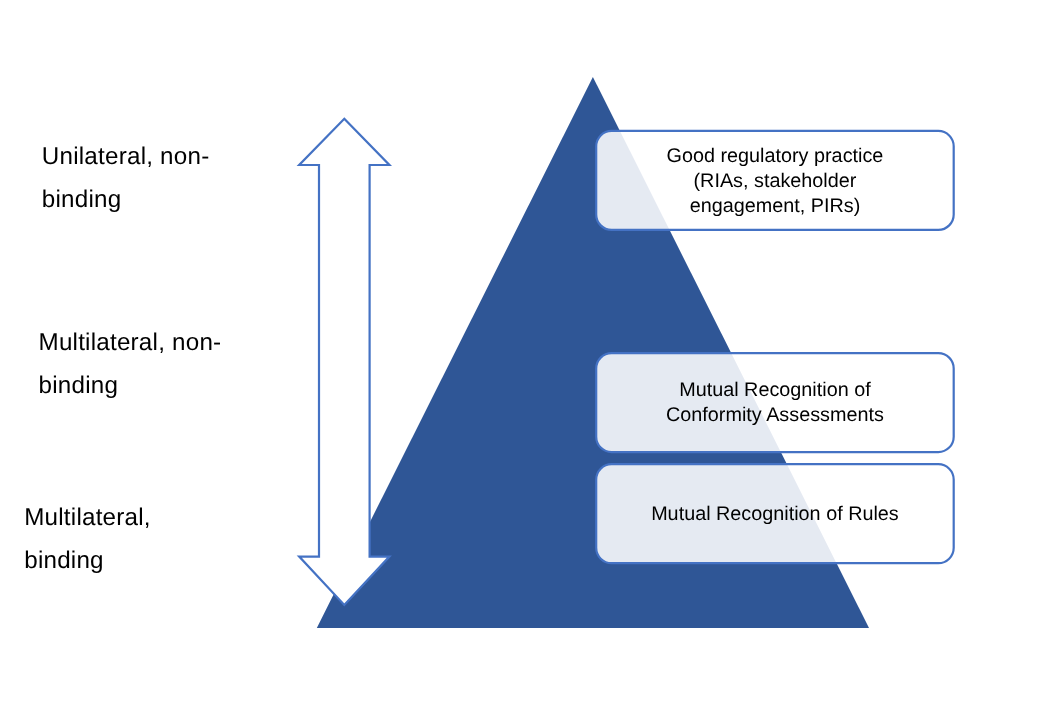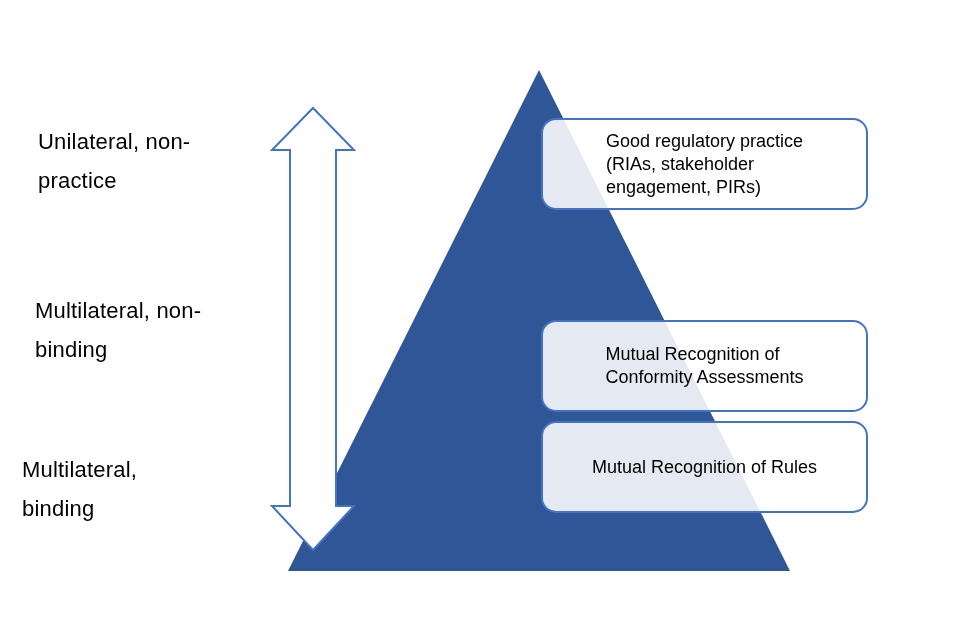--- a/index.html
+++ b/index.html
@@ -40,21 +40,21 @@
     position:absolute;
     left:541px;
     width:327px;
     height:92px;
     background:var(--box-fill,rgba(255,255,255,0.88));
     border:2px solid var(--outline-blue,#4472C4);
     border-radius:15px;
     display:flex;
     align-items:center;
     justify-content:center;
-    text-align:left;
+    text-align:center;
     padding:4px 12px;
   }
   .box-1 { top:118px; }
   .box-2 { top:219px; }
   .box-3 { top:320px; }
   .box-4 { top:421px; }
 
   .level-box .lines {
     white-space:pre-line;
     font-size:18px;
@@ -66,21 +66,21 @@
 <body>
 
 <div class="canvas">
 
   <svg class="shapes" width="960" height="640" viewBox="0 0 960 640">
     <polygon class="pyramid" points="539,70 790,571 288,571" fill="#2F5696"></polygon>
     <path class="arrow" d="M313,108 L354,150 L336,150 L336,506 L354,506 L313,550 L272,506 L290,506 L290,150 L272,150 Z" fill="#FFFFFF" stroke="#4472C4"></path>
   </svg>
 
   <div class="side-label label-1">Unilateral, non-
-practice</div>
+binding</div>
 
   <div class="side-label label-2">Multilateral, non-
 binding</div>
 
   <div class="side-label label-3">Multilateral,
 binding</div>
 
   <div class="level-box box-1">
     <span class="lines">Good regulatory practice
 (RIAs, stakeholder

